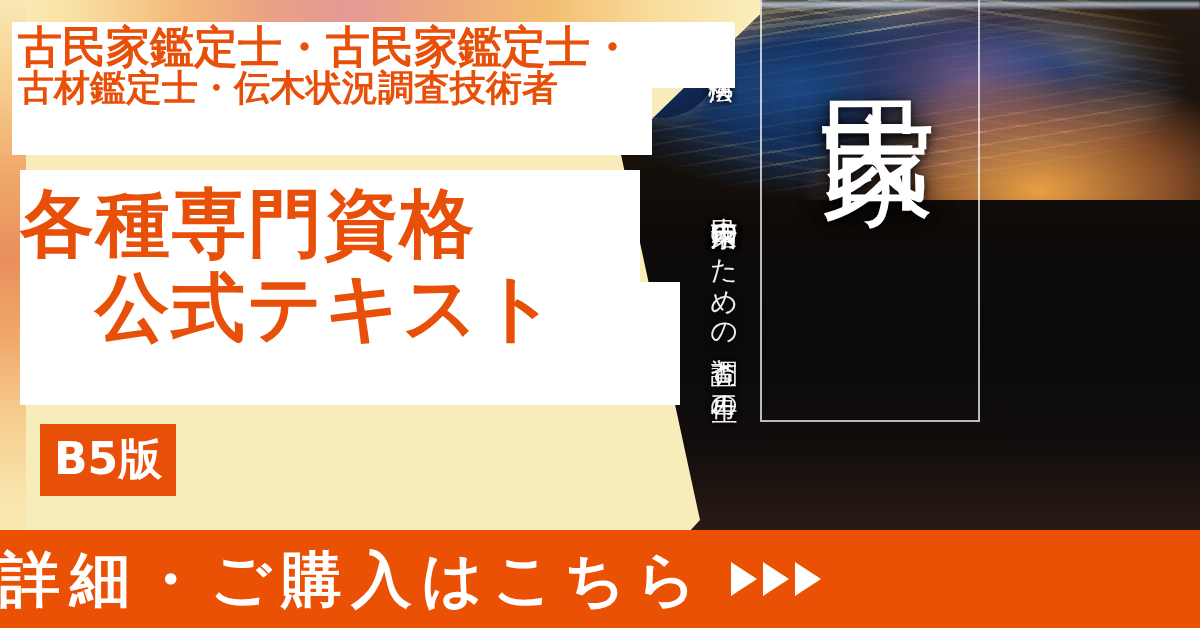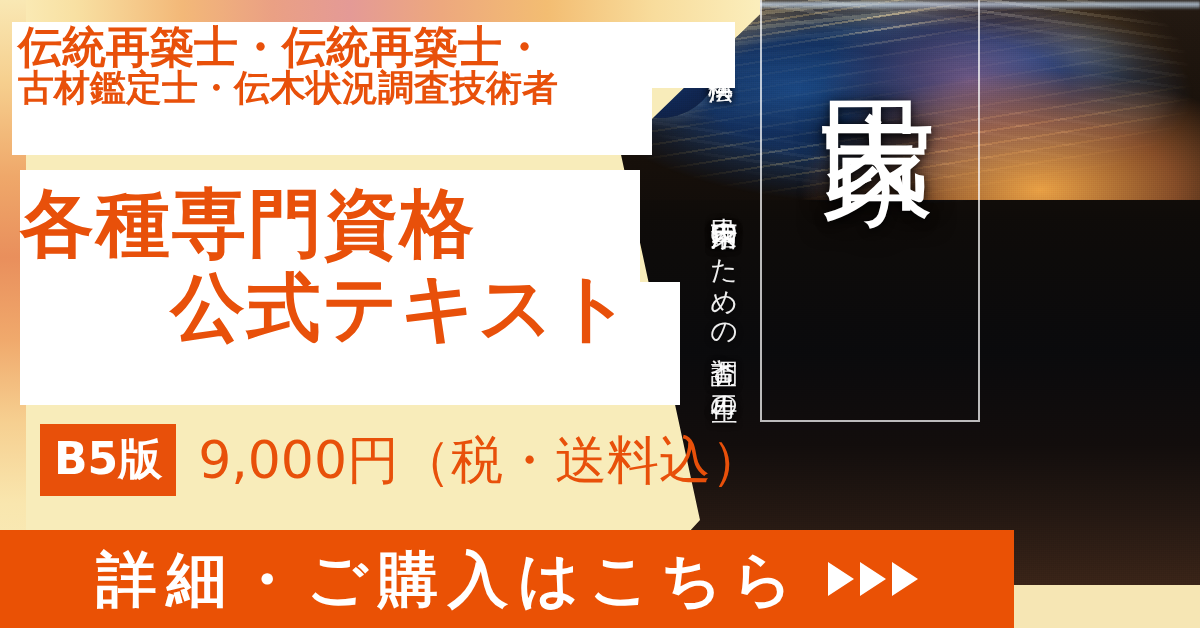--- a/index.html
+++ b/index.html
@@ -272,21 +272,21 @@
     top: 182px;
     width: 660px;
     color: #e8500a;
     font-weight: 700;
     font-size: 74px;
     line-height: 1.13;
     letter-spacing: 2px;
     white-space: nowrap;
   }
   .headline .hl1 { display: block; }
-  .headline .hl2 { display: block; padding-left: 104px; text-align: center; }
+  .headline .hl2 { display: block; padding-left: 75px; }
 
   
   .price-row {
     position: absolute;
     left: 40px;
     top: 424px;
     height: 72px;
     display: flex;
     align-items: center;
   }
@@ -307,26 +307,25 @@
     font-size: 52px;
     line-height: 1;
     white-space: nowrap;
   }
 
   
   .cta {
     position: absolute;
     left: 0;
     top: 530px;
-    width: 1014px;
+    width: 1200px;
     height: 98px;
     background: #ea5105;
     display: flex;
     align-items: center;
-    justify-content: center;
   }
   .cta-text {
     color: #ffffff;
     font-weight: 700;
     font-size: 60px;
     letter-spacing: 10px;
     line-height: 1;
     white-space: nowrap;
   }
   .cta-arrows {
@@ -366,33 +365,32 @@
     <div class="cover-sub cover-sub-b">古民家活用のための調査と再生の</div>
   </div>
 
   <div class="cream">
     <div class="top-wash"></div>
     <div class="left-wash"></div>
   </div>
 
   <div class="panel panel-1"></div>
   <div class="cert-lines">
-    <span class="ln ln1">伝統再築士・伝統再築士・</span>
+    <span class="ln ln1">古民家鑑定士・古民家鑑定士・</span>
     <span class="ln ln2">古材鑑定士・伝木状況調査技術者</span>
   </div>
 
   <div class="panel panel-2"></div>
   <div class="headline">
     <span class="hl1">各種専門資格</span>
     <span class="hl2">公式テキスト</span>
   </div>
 
   <div class="price-row">
     <span class="badge">B5版</span>
-    <span class="price-text">9,000円（税・送料込）</span>
   </div>
 
   <div class="cta">
     <span class="cta-text">詳細・ご購入はこちら</span>
     <span class="cta-arrows">
       <span class="tri"></span>
       <span class="tri"></span>
       <span class="tri"></span>
     </span>
   </div>

